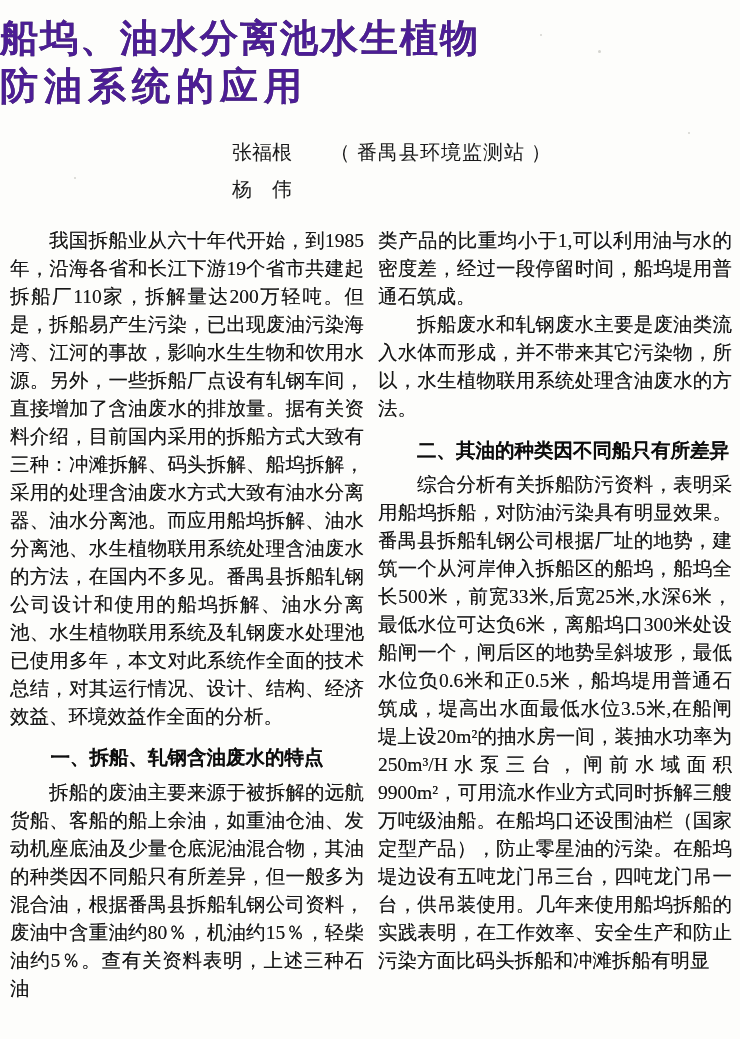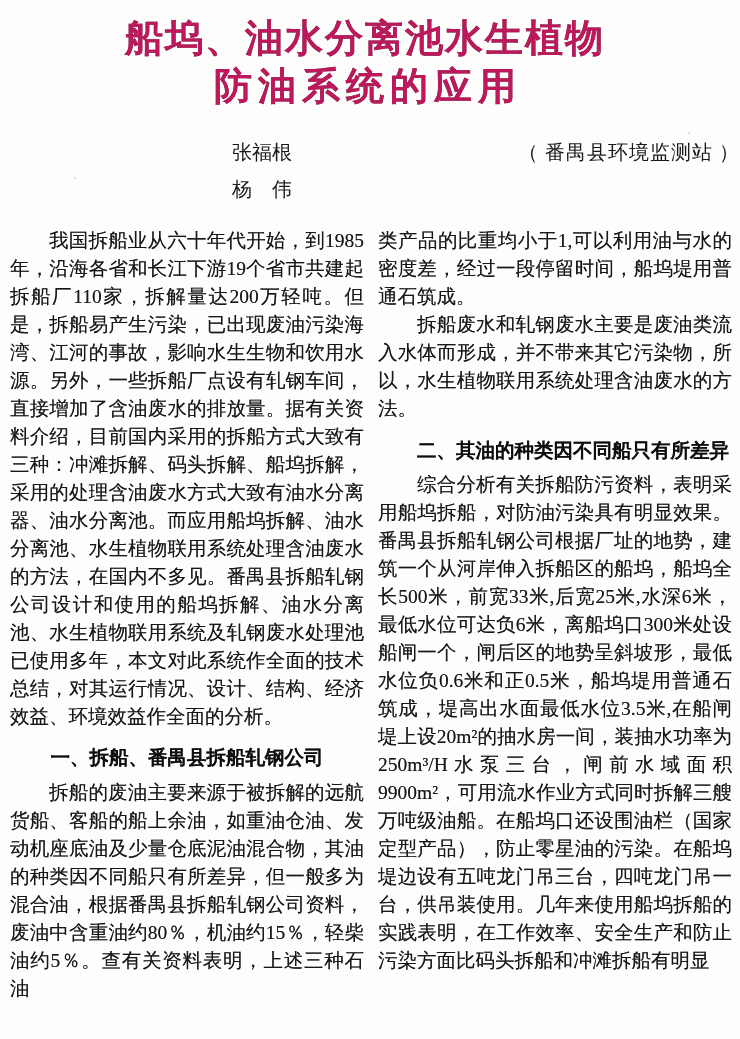--- a/index.html
+++ b/index.html
@@ -10,42 +10,41 @@
     font-family:"Liberation Serif", serif;
   }
   .page{
     position:relative;
     width:740px;height:1039px;
     color:#151515;
   }
   
   .title{
     margin:14px 10px 0 0;
-    text-align:center;
     font-family:"Liberation Sans", sans-serif;
     font-weight:bold;
-    color:#be185d;
+    color:#4c1d95;
   }
   .title-line1{
     display:block;
     font-size:38px;line-height:48px;letter-spacing:2px;
     text-shadow:0 0 0.5px rgba(0,0,0,0.7);
   }
   .title-line2{
     display:block;
     font-size:38px;line-height:48px;letter-spacing:6px;margin-right:-6px;
     text-shadow:0 0 0.5px rgba(0,0,0,0.7);
   }
   
   .authors{
     margin:30px 0 0 232px;
     font-size:20px;line-height:24px;
     color:#1a1a1a;
   }
-  .author-row{display:flex;margin-bottom:13px;justify-content:space-between;}
+  .author-row{display:flex;margin-bottom:13px;}
   .author-name{display:inline-block;min-width:78px;margin-right:20px;white-space:pre;}
   .author-affil{letter-spacing:1px;white-space:pre;}
   
   .columns{
     display:flex;gap:14px;
     margin:26px 8px 0 10px;
   }
   .col{
     width:354px;
     font-size:19.5px;line-height:28px;
@@ -105,21 +104,21 @@
       <span class="author-affil">（ 番禺县环境监测站 ）</span>
     </div>
     <div class="author-row">
       <span class="author-name">杨　伟</span>
     </div>
   </div>
 
   <div class="columns">
     <div class="col">
       <p class="p-indent">我国拆船业从六十年代开始，到1985年，沿海各省和长江下游19个省市共建起拆船厂110家，拆解量达200万轻吨。但是，拆船易产生污染，已出现废油污染海湾、江河的事故，影响水生生物和饮用水源。另外，一些拆船厂点设有轧钢车间，直接增加了含油废水的排放量。据有关资料介绍，目前国内采用的拆船方式大致有三种：冲滩拆解、码头拆解、船坞拆解，采用的处理含油废水方式大致有油水分离器、油水分离池。而应用船坞拆解、油水分离池、水生植物联用系统处理含油废水的方法，在国内不多见。番禺县拆船轧钢公司设计和使用的船坞拆解、油水分离池、水生植物联用系统及轧钢废水处理池已使用多年，本文对此系统作全面的技术总结，对其运行情况、设计、结构、经济效益、环境效益作全面的分析。</p>
-      <h2 class="sec-heading">一、拆船、番禺县拆船轧钢公司</h2>
+      <h2 class="sec-heading">一、拆船、轧钢含油废水的特点</h2>
       <p class="p-indent">拆船的废油主要来源于被拆解的远航货船、客船的船上余油，如重油仓油、发动机座底油及少量仓底泥油混合物，其油的种类因不同船只有所差异，但一般多为混合油，根据番禺县拆船轧钢公司资料，废油中含重油约80％，机油约15％，轻柴油约5％。查有关资料表明，上述三种石油</p>
     </div>
     <div class="col">
       <p>类产品的比重均小于1,可以利用油与水的密度差，经过一段停留时间，船坞堤用普通石筑成。</p>
       <p class="p-indent">拆船废水和轧钢废水主要是废油类流入水体而形成，并不带来其它污染物，所以，水生植物联用系统处理含油废水的方法。</p>
       <h2 class="sec-heading-flow">二、其油的种类因不同船只有所差异</h2>
       <p class="p-indent">综合分析有关拆船防污资料，表明采用船坞拆船，对防油污染具有明显效果。番禺县拆船轧钢公司根据厂址的地势，建筑一个从河岸伸入拆船区的船坞，船坞全长500米，前宽33米,后宽25米,水深6米，最低水位可达负6米，离船坞口300米处设船闸一个，闸后区的地势呈斜坡形，最低水位负0.6米和正0.5米，船坞堤用普通石筑成，堤高出水面最低水位3.5米,在船闸堤上设20m²的抽水房一间，装抽水功率为250m³/H水泵三台，闸前水域面积9900m²，可用流水作业方式同时拆解三艘万吨级油船。在船坞口还设围油栏（国家定型产品），防止零星油的污染。在船坞堤边设有五吨龙门吊三台，四吨龙门吊一台，供吊装使用。几年来使用船坞拆船的实践表明，在工作效率、安全生产和防止污染方面比码头拆船和冲滩拆船有明显</p>
     </div>
   </div>
 

